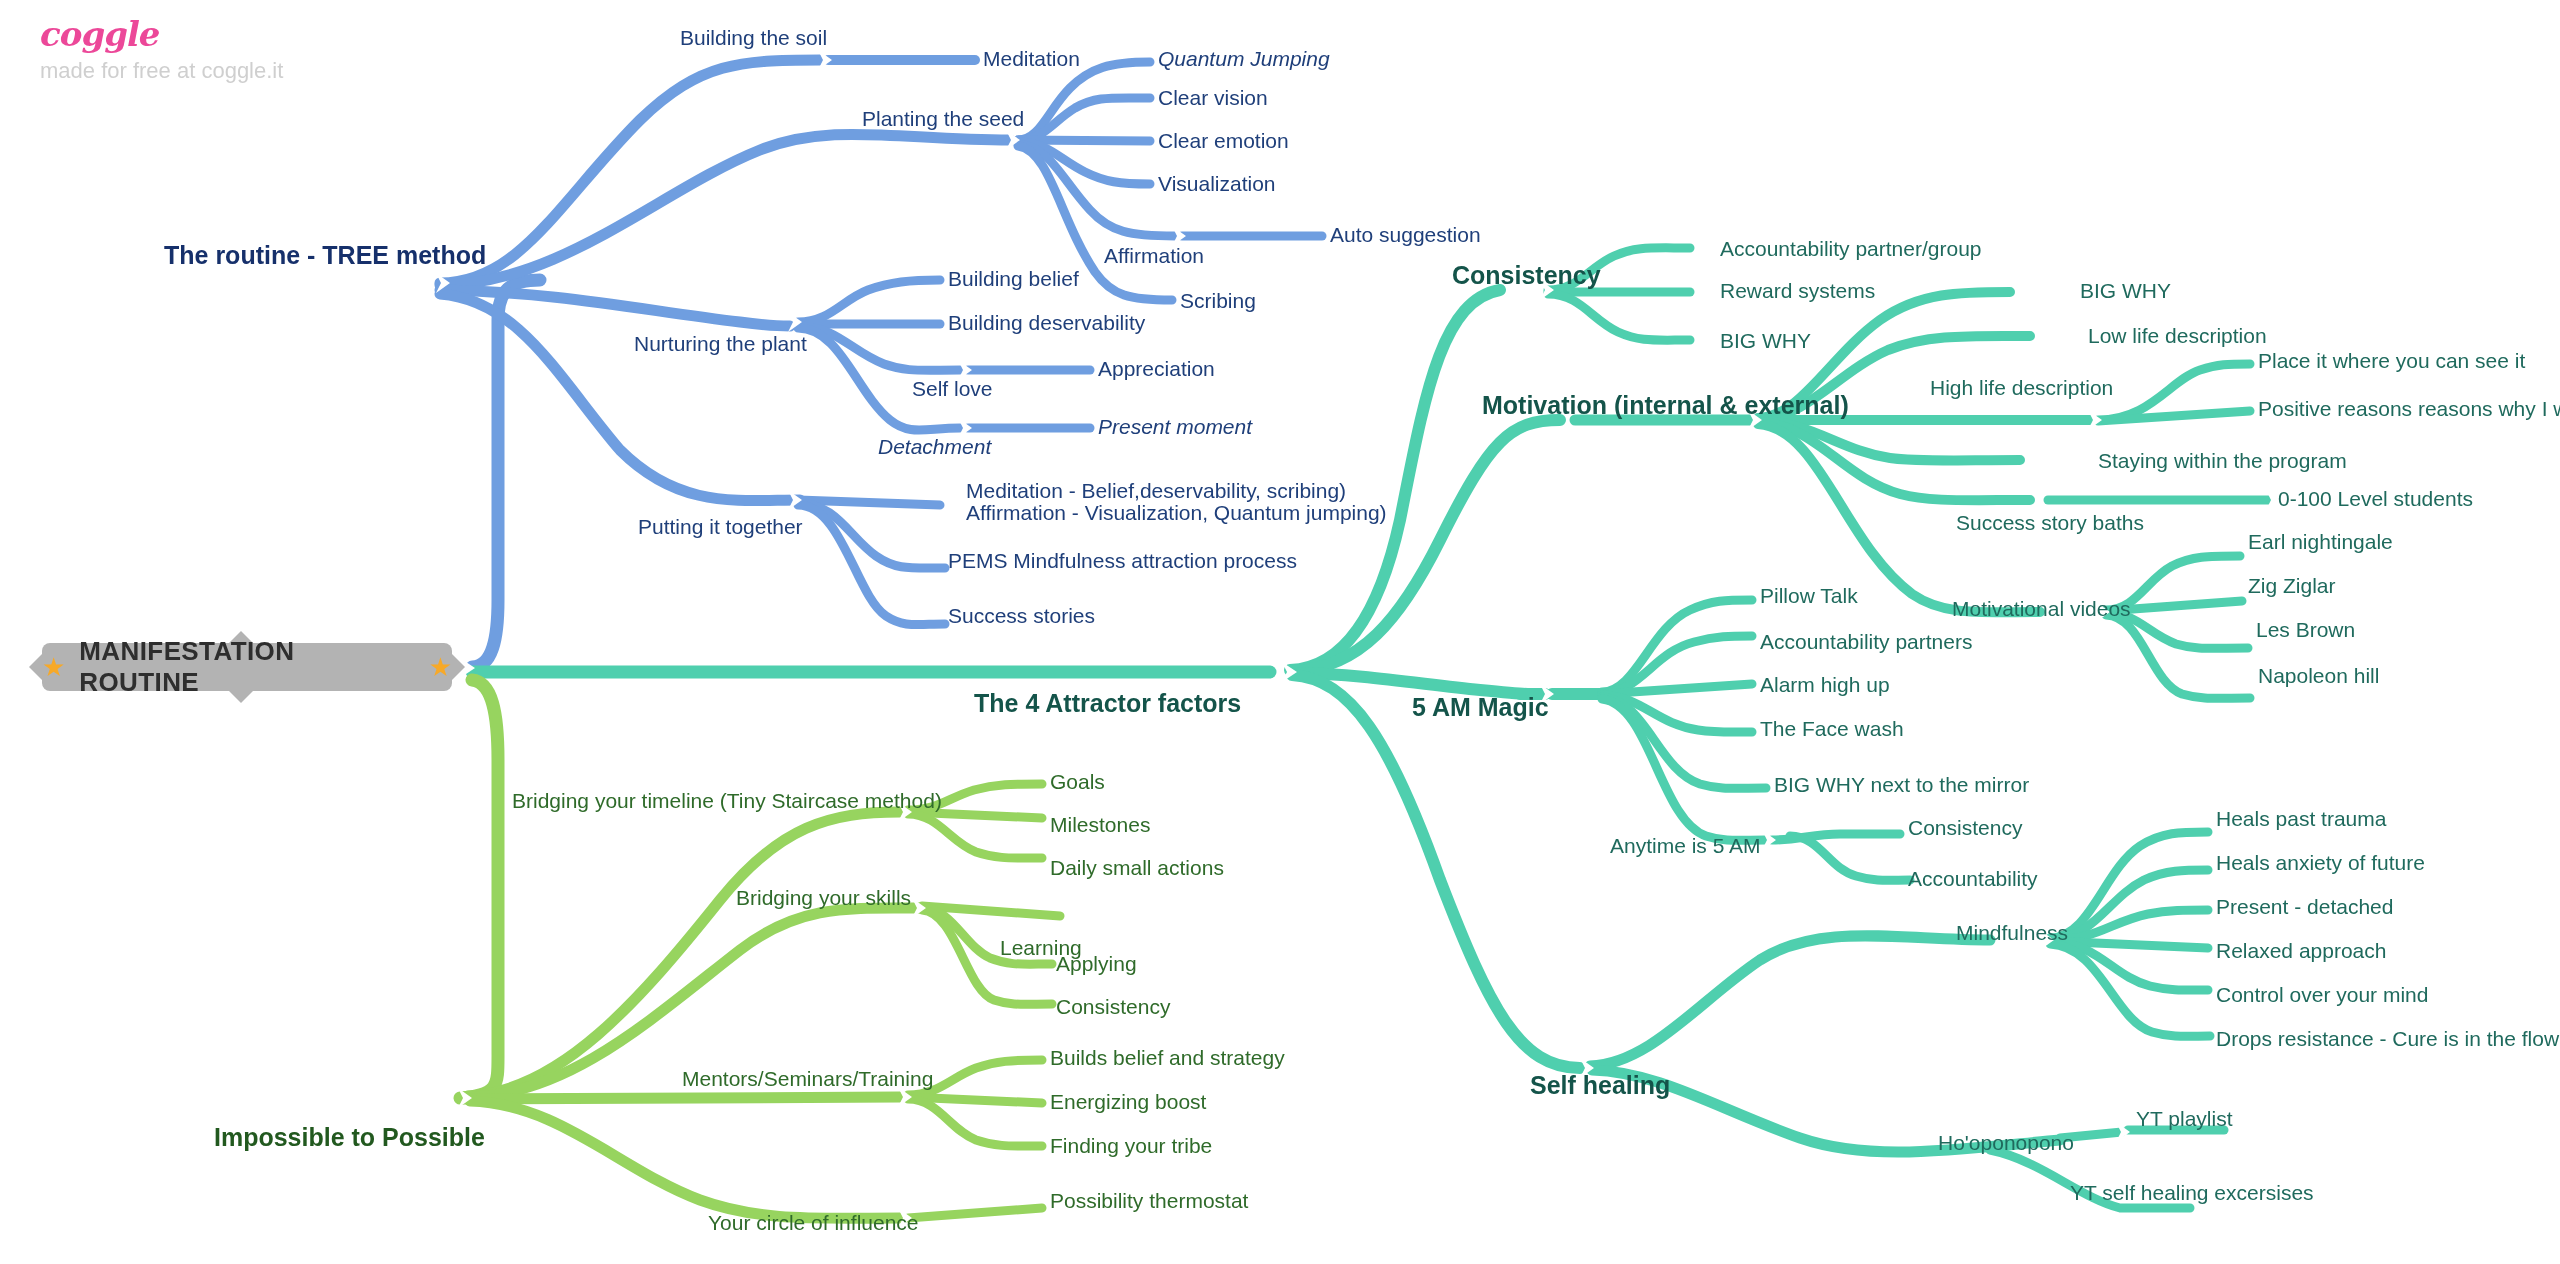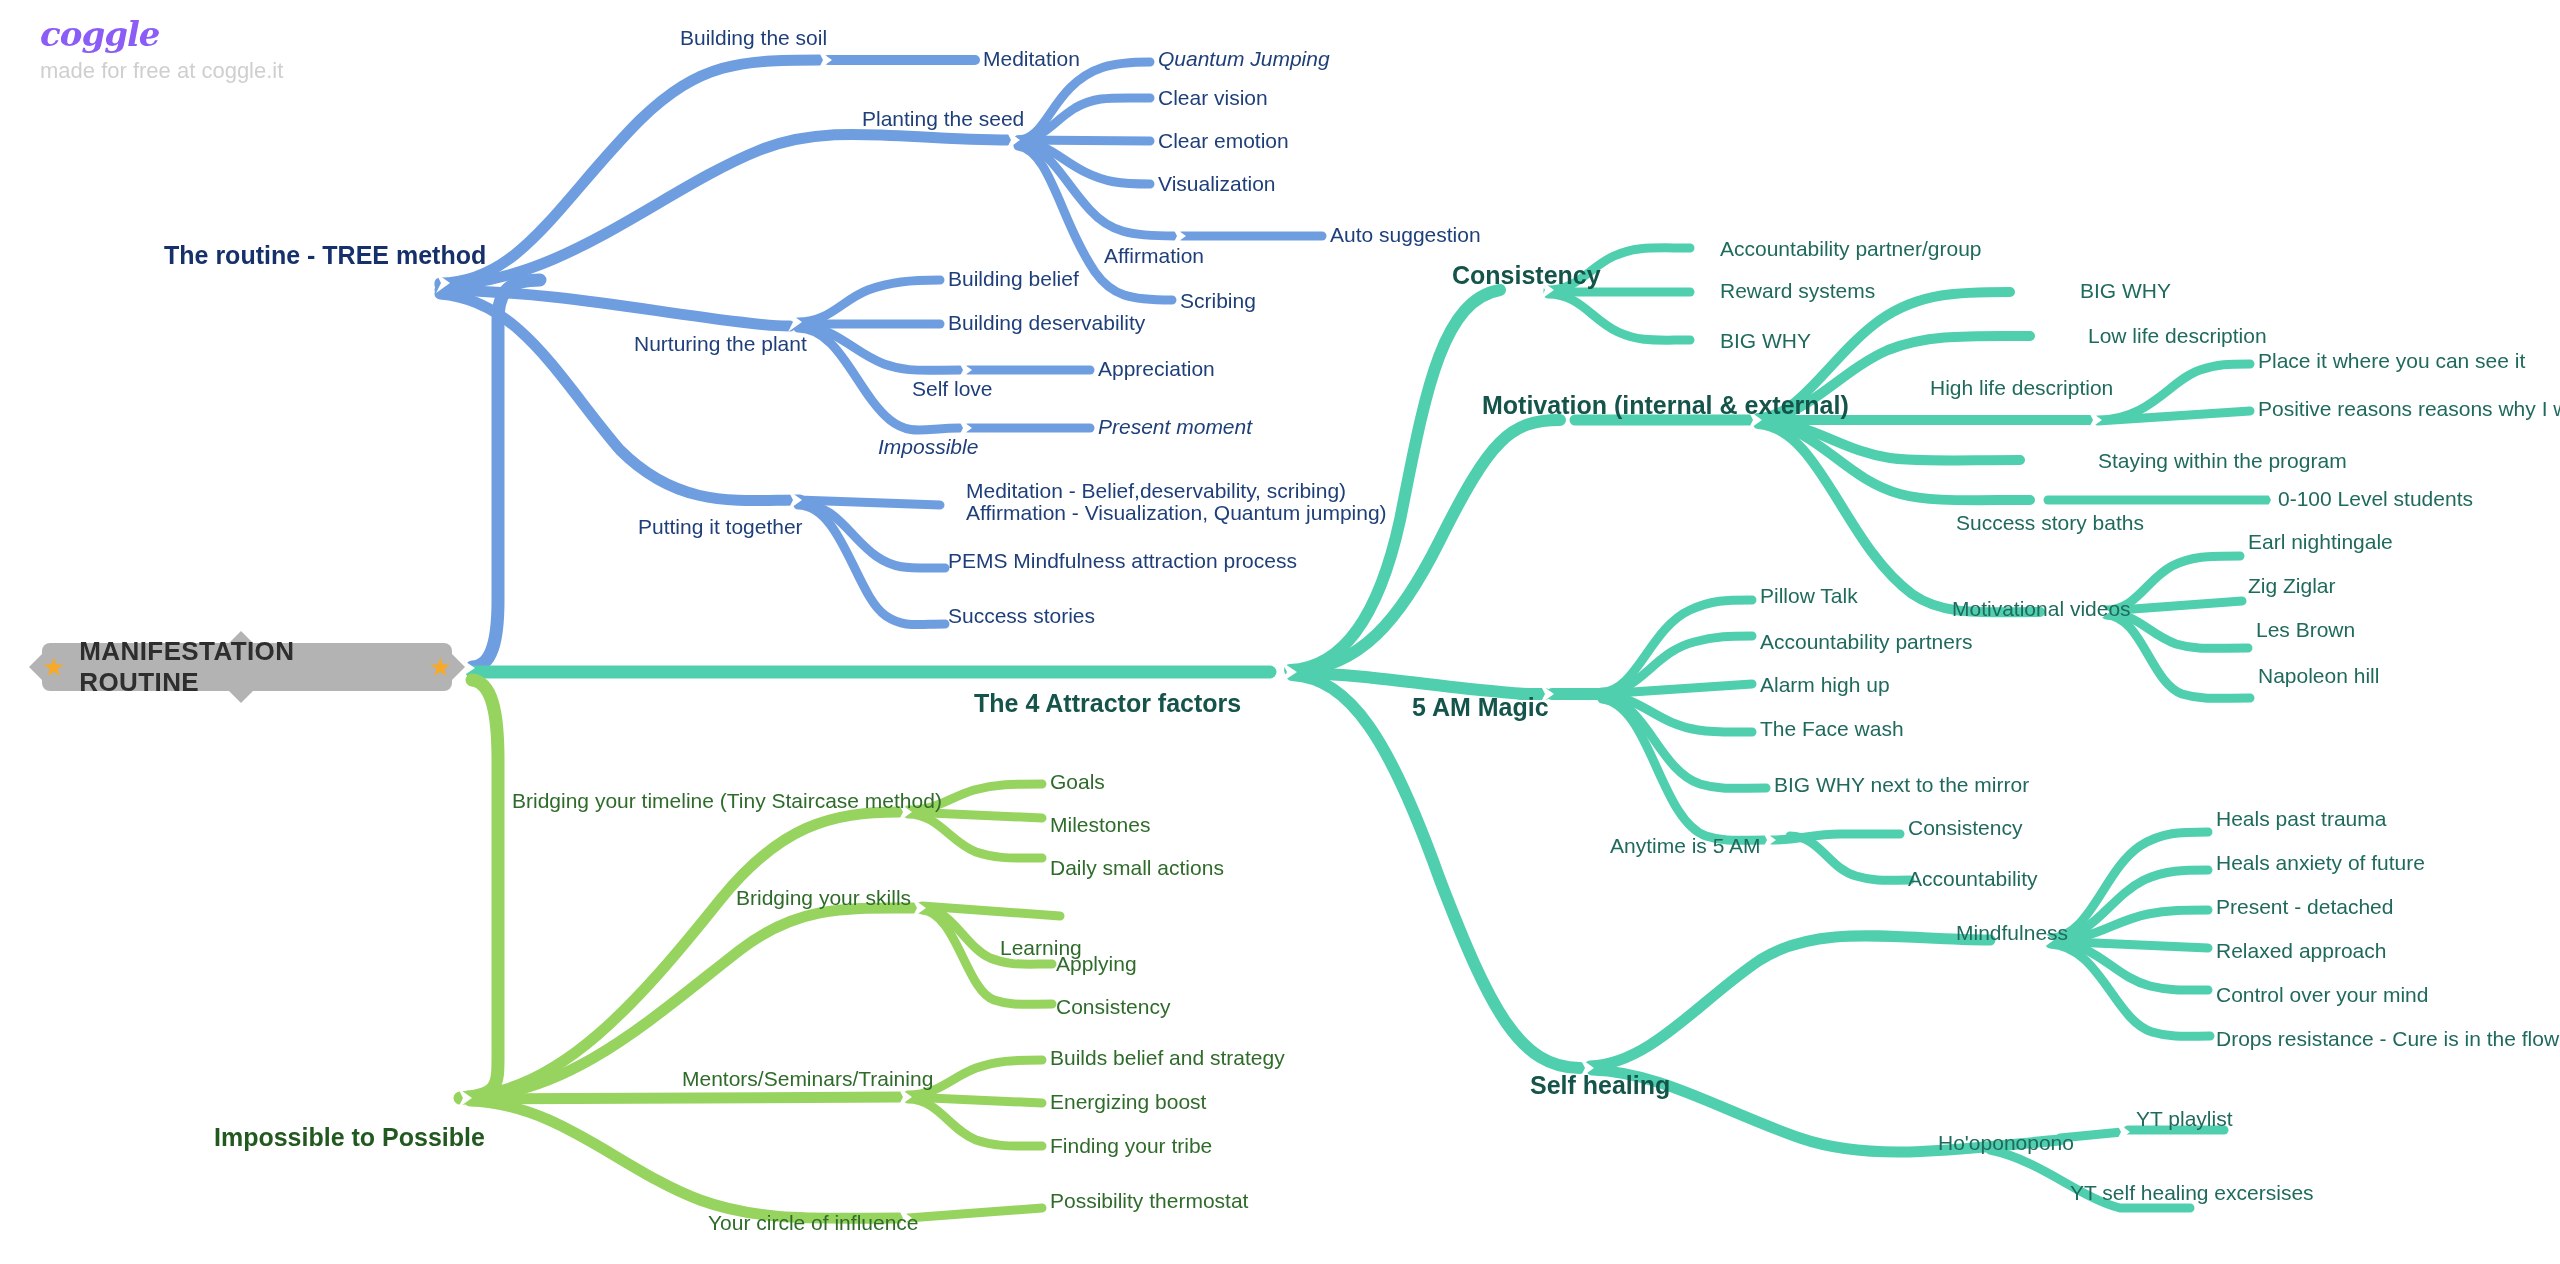--- a/index.html
+++ b/index.html
@@ -7,21 +7,21 @@
     width:2560px;height:1264px;background:#ffffff;
     font-family:"Liberation Sans","DejaVu Sans",sans-serif;
     overflow:hidden;position:relative;
   }
   #stage{position:absolute;left:0;top:0;width:2560px;height:1264px;}
   #wires{position:absolute;left:0;top:0;width:2560px;height:1264px;}
 
   .lbl{position:absolute;white-space:nowrap;line-height:1.08;}
 
   
-  .brand{position:absolute;color:#8b5cf6;}
+  .brand{position:absolute;color:#ec4899;}
   .brand-name{left:40px;top:14px;font-family:"DejaVu Serif",serif;font-style:italic;font-weight:700;font-size:34px;letter-spacing:-1px;}
   .brand-sub{left:40px;top:58px;font-size:22px;color:#cfcfcf;}
 
   
   .root{
     position:absolute;left:42px;top:643px;width:410px;height:48px;
     background:#b3b3b3;border-radius:8px;display:flex;align-items:center;
     justify-content:center;gap:14px;box-sizing:border-box;
   }
   .root-txt{font-size:26px;font-weight:700;color:#2e2e2e;letter-spacing:.4px;}
@@ -212,21 +212,21 @@
   <div class="lbl t-blue" style="left:1158px;top:173px;">Visualization</div>
   <div class="lbl t-blue" style="left:1104px;top:245px;">Affirmation</div>
   <div class="lbl t-blue" style="left:1330px;top:224px;">Auto suggestion</div>
   <div class="lbl t-blue" style="left:1180px;top:290px;">Scribing</div>
 
   <div class="lbl t-blue" style="left:634px;top:333px;">Nurturing the plant</div>
   <div class="lbl t-blue" style="left:948px;top:268px;">Building belief</div>
   <div class="lbl t-blue" style="left:948px;top:312px;">Building deservability</div>
   <div class="lbl t-blue" style="left:912px;top:378px;">Self love</div>
   <div class="lbl t-blue" style="left:1098px;top:358px;">Appreciation</div>
-  <div class="lbl t-blue it" style="left:878px;top:436px;">Impossible</div>
+  <div class="lbl t-blue it" style="left:878px;top:436px;">Detachment</div>
   <div class="lbl t-blue it" style="left:1098px;top:416px;">Present moment</div>
 
   <div class="lbl t-blue" style="left:638px;top:516px;">Putting it together</div>
   <div class="lbl t-blue two-line" style="left:948px;top:478px;">Meditation - Belief,deservability, scribing)</div>
   <div class="lbl t-blue two-line" style="left:948px;top:500px;">Affirmation - Visualization, Quantum jumping)</div>
   <div class="lbl t-blue" style="left:948px;top:550px;">PEMS Mindfulness attraction process</div>
   <div class="lbl t-blue" style="left:948px;top:605px;">Success stories</div>
 
   <div class="lbl t-teal-b" style="left:974px;top:690px;">The 4 Attractor factors</div>
 

